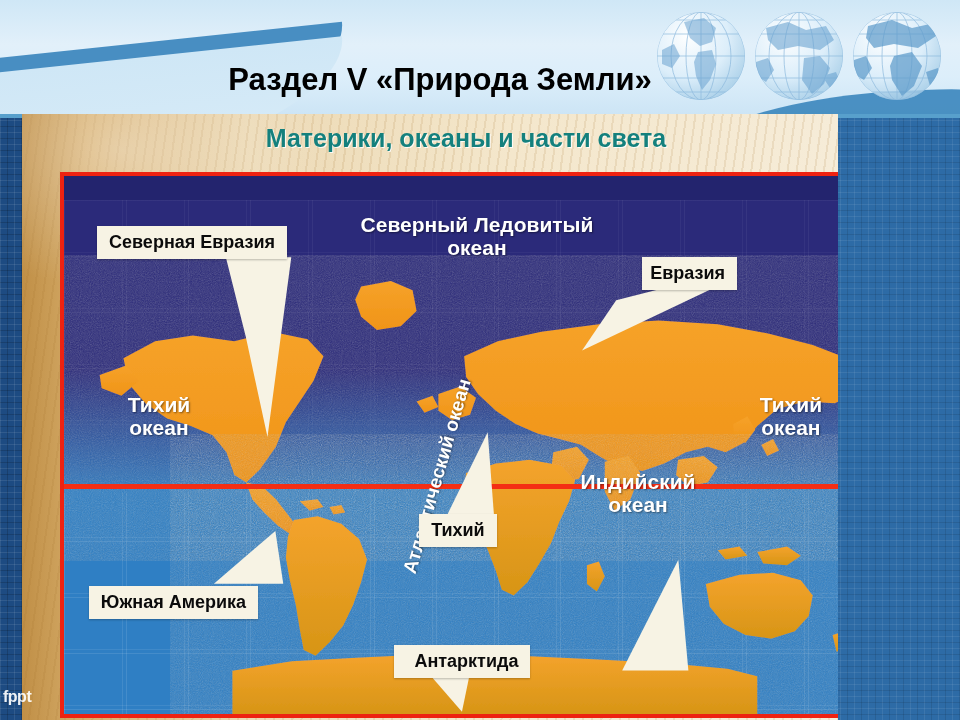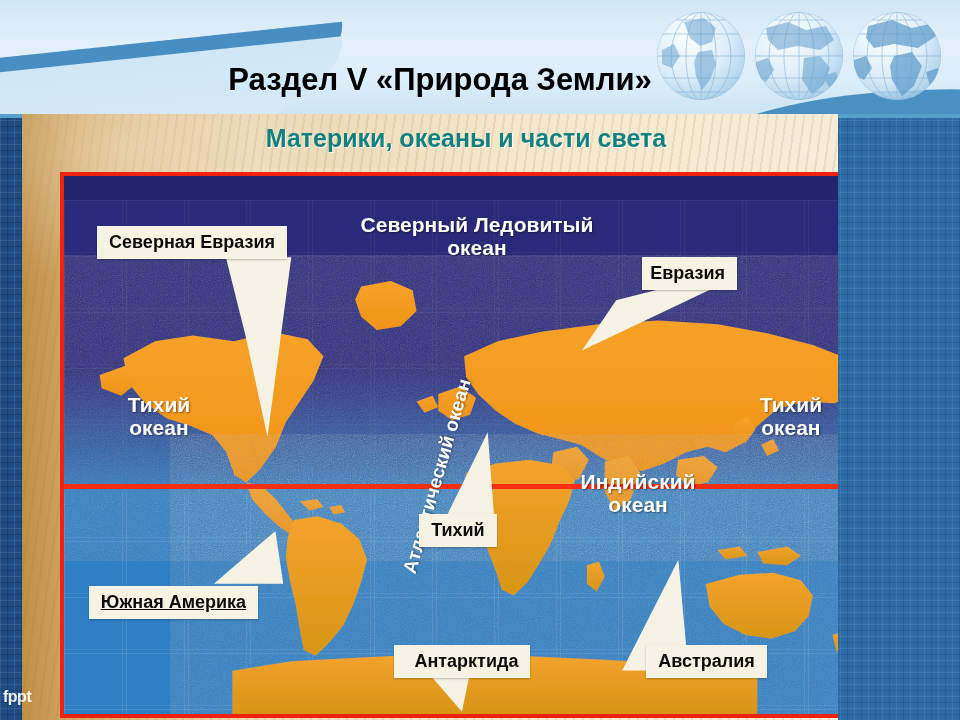--- a/index.html
+++ b/index.html
@@ -491,31 +491,30 @@
         <div class="callout" style="left:70%; top:11%;padding-left:8px;">Евразия</div>
 
         <svg style="position:absolute; left:40%; top:42%; width:26%; height:30%; overflow:visible;" viewBox="0 0 220 170" preserveAspectRatio="none">
           <path d="M44 132 L96 18 L104 132 Z" fill="#f7f3e4"></path>
         </svg>
         <div class="callout" style="left:43%; top:61%;">Тихий</div>
 
         <svg style="position:absolute; left:3%; top:64%; width:30%; height:22%; overflow:visible;" viewBox="0 0 250 120" preserveAspectRatio="none">
           <path d="M126 58 L188 2 L196 58 Z" fill="#f7f3e4"></path>
         </svg>
-        <div class="callout" style="left:3%; top:75%;text-decoration:underline;">Южная Америка</div>
+        <div class="callout" style="left:3%; top:75%;">Южная Америка</div>
 
         <svg style="position:absolute; left:38%; top:86%; width:26%; height:22%; overflow:visible;" viewBox="0 0 220 120" preserveAspectRatio="none">
           <path d="M44 24 L96 24 L86 74 Z" fill="#f7f3e4"></path>
         </svg>
         <div class="callout" style="left:40%; top:86.5%;padding-left:20px;">Антарктида</div>
 
         <svg style="position:absolute; left:60%; top:64%; width:34%; height:30%; overflow:visible;" viewBox="0 0 280 170" preserveAspectRatio="none">
           <path d="M62 156 L118 34 L128 156 Z" fill="#f7f3e4"></path>
         </svg>
-        <div class="callout" style="left:70.5%; top:86.5%;">Австралия</div>
 
       </div>
     </div>
   </div>
 
   <div class="fppt">fppt</div>
 
 </div>
 
 </body></html>

